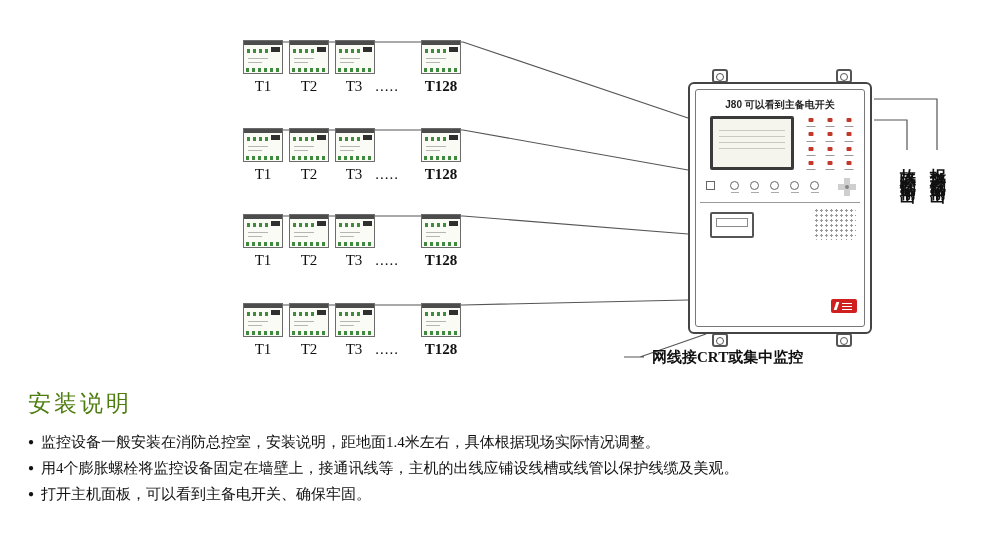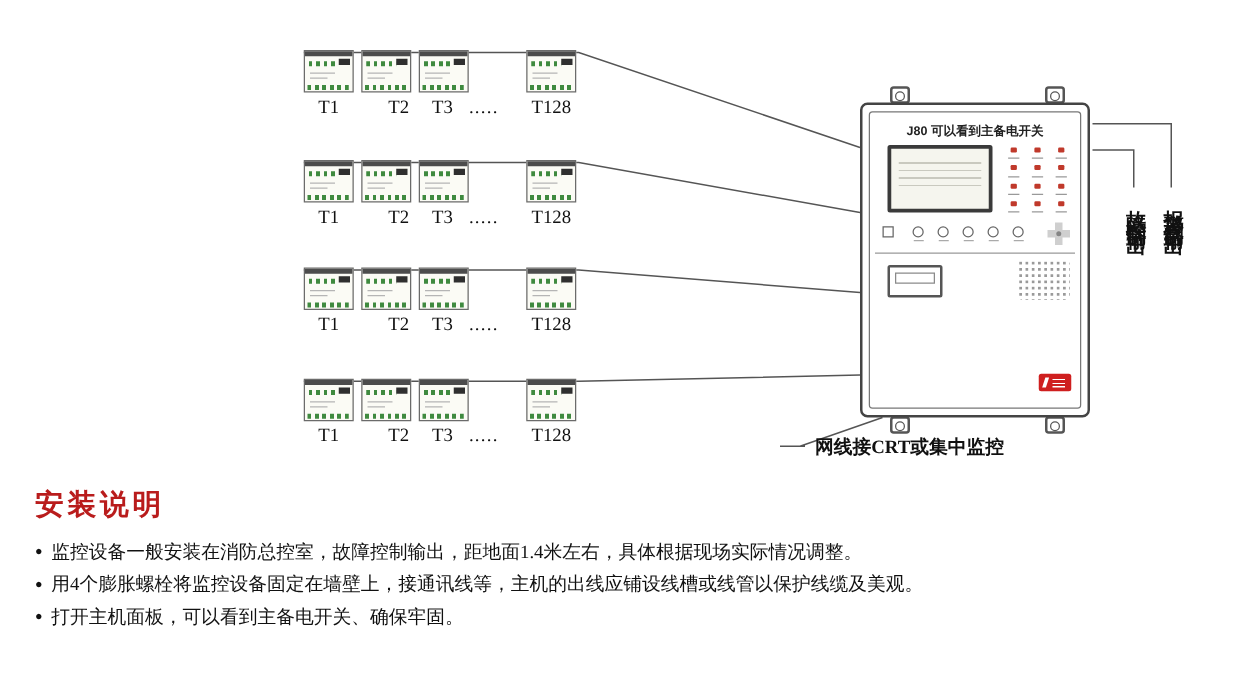--- a/index.html
+++ b/index.html
@@ -20,22 +20,22 @@
       repeating-linear-gradient(90deg,#3f8a3f 0 3px,rgba(0,0,0,0) 3px 6px),
       linear-gradient(#b5b5b5,#b5b5b5),
       linear-gradient(#b5b5b5,#b5b5b5),
       repeating-linear-gradient(90deg,#3f8a3f 0 3px,rgba(0,0,0,0) 3px 6px);
     background-repeat:no-repeat;
     background-size:100% 4px,9px 5px,24px 4px,20px 1px,14px 1px,33px 4px;
     background-position:0 0,27px 6px,3px 8px,4px 17px,4px 21px,2px 27px;}
   .module.m1{left:0;} .module.m2{left:46px;} .module.m3{left:92px;} .module.m4{left:178px;}
   .row-labels{position:absolute;left:0;top:38px;width:230px;height:18px;font-size:15px;}
   .row-labels span{position:absolute;text-align:center;}
-  .lb1{left:0;width:40px;} .lb2{left:56px;width:40px;} .lb3{left:91px;width:40px;}
-  .lbd{left:118px;width:52px;letter-spacing:1px;} .lb4{left:170px;width:56px;}
+  .lb1{left:0;width:40px;} .lb2{left:46px;width:40px;} .lb3{left:91px;width:40px;}
+  .lbd{left:118px;width:52px;letter-spacing:1px;} .lb4{left:170px;width:56px;font-weight:bold;}
 
   
   .tab{position:absolute;width:16px;height:14px;border:2px solid #555;background:#fff;border-radius:3px;box-sizing:border-box;}
   .tab::after{content:"";display:block;width:6px;height:6px;border:1px solid #555;border-radius:50%;margin:2px auto 0;}
   .tab.t1{left:712px;top:69px;} .tab.t2{left:836px;top:69px;}
   .tab.b1{left:712px;top:333px;} .tab.b2{left:836px;top:333px;}
 
   .panel{position:absolute;left:688px;top:82px;width:184px;height:252px;border:2px solid #444;
          border-radius:6px;background:#fff;box-sizing:border-box;}
   .panel-inner{position:absolute;left:5px;top:5px;right:5px;bottom:5px;border:1px solid #777;border-radius:3px;}
@@ -73,22 +73,22 @@
 
   
   .callout-v{position:absolute;writing-mode:vertical-rl;text-orientation:upright;
              font-size:16px;font-weight:600;letter-spacing:4px;color:#111;}
   .callout-v.fault{left:897px;top:155px;}
   .callout-v.alarm{left:927px;top:155px;}
   .net-label{position:absolute;left:652px;top:348px;font-size:15px;font-weight:600;}
 
   
   .section{position:absolute;left:28px;top:388px;width:940px;}
-  .heading{font-family:"Liberation Sans",sans-serif;font-weight:bold;font-size:23px;
-           letter-spacing:3px;color:#b91c1c;}
+  .heading{font-family:"Liberation Sans",sans-serif;font-weight:normal;font-size:23px;
+           letter-spacing:3px;color:#4d7c0f;}
   .bullets{margin-top:11px;font-size:15px;line-height:24px;}
   .bullet-line{display:flex;align-items:baseline;}
   .dot{font-size:10px;margin-right:7px;position:relative;top:-2px;}
 </style>
 </head>
 <body>
 
 <div class="page">
 
   <svg class="wires" width="997" height="549">
@@ -198,21 +198,21 @@
 
   <div class="callout-v fault">故障控制输出</div>
   <div class="callout-v alarm">报警控制输出</div>
   <div class="net-label">网线接CRT或集中监控</div>
 
   <div class="section">
     <div class="heading">安装说明</div>
     <div class="bullets">
       <div class="bullet-line">
         <span class="dot">●</span>
-        <span>监控设备一般安装在消防总控室，故障控制输出，距地面1.4米左右，具体根据现场实际情况调整。</span>
+        <span>监控设备一般安装在消防总控室，安装说明，距地面1.4米左右，具体根据现场实际情况调整。</span>
       </div>
       <div class="bullet-line">
         <span class="dot">●</span>
         <span>用4个膨胀螺栓将监控设备固定在墙壁上，接通讯线等，主机的出线应铺设线槽或线管以保护线缆及美观。</span>
       </div>
       <div class="bullet-line">
         <span class="dot">●</span>
         <span>打开主机面板，可以看到主备电开关、确保牢固。</span>
       </div>
     </div>

